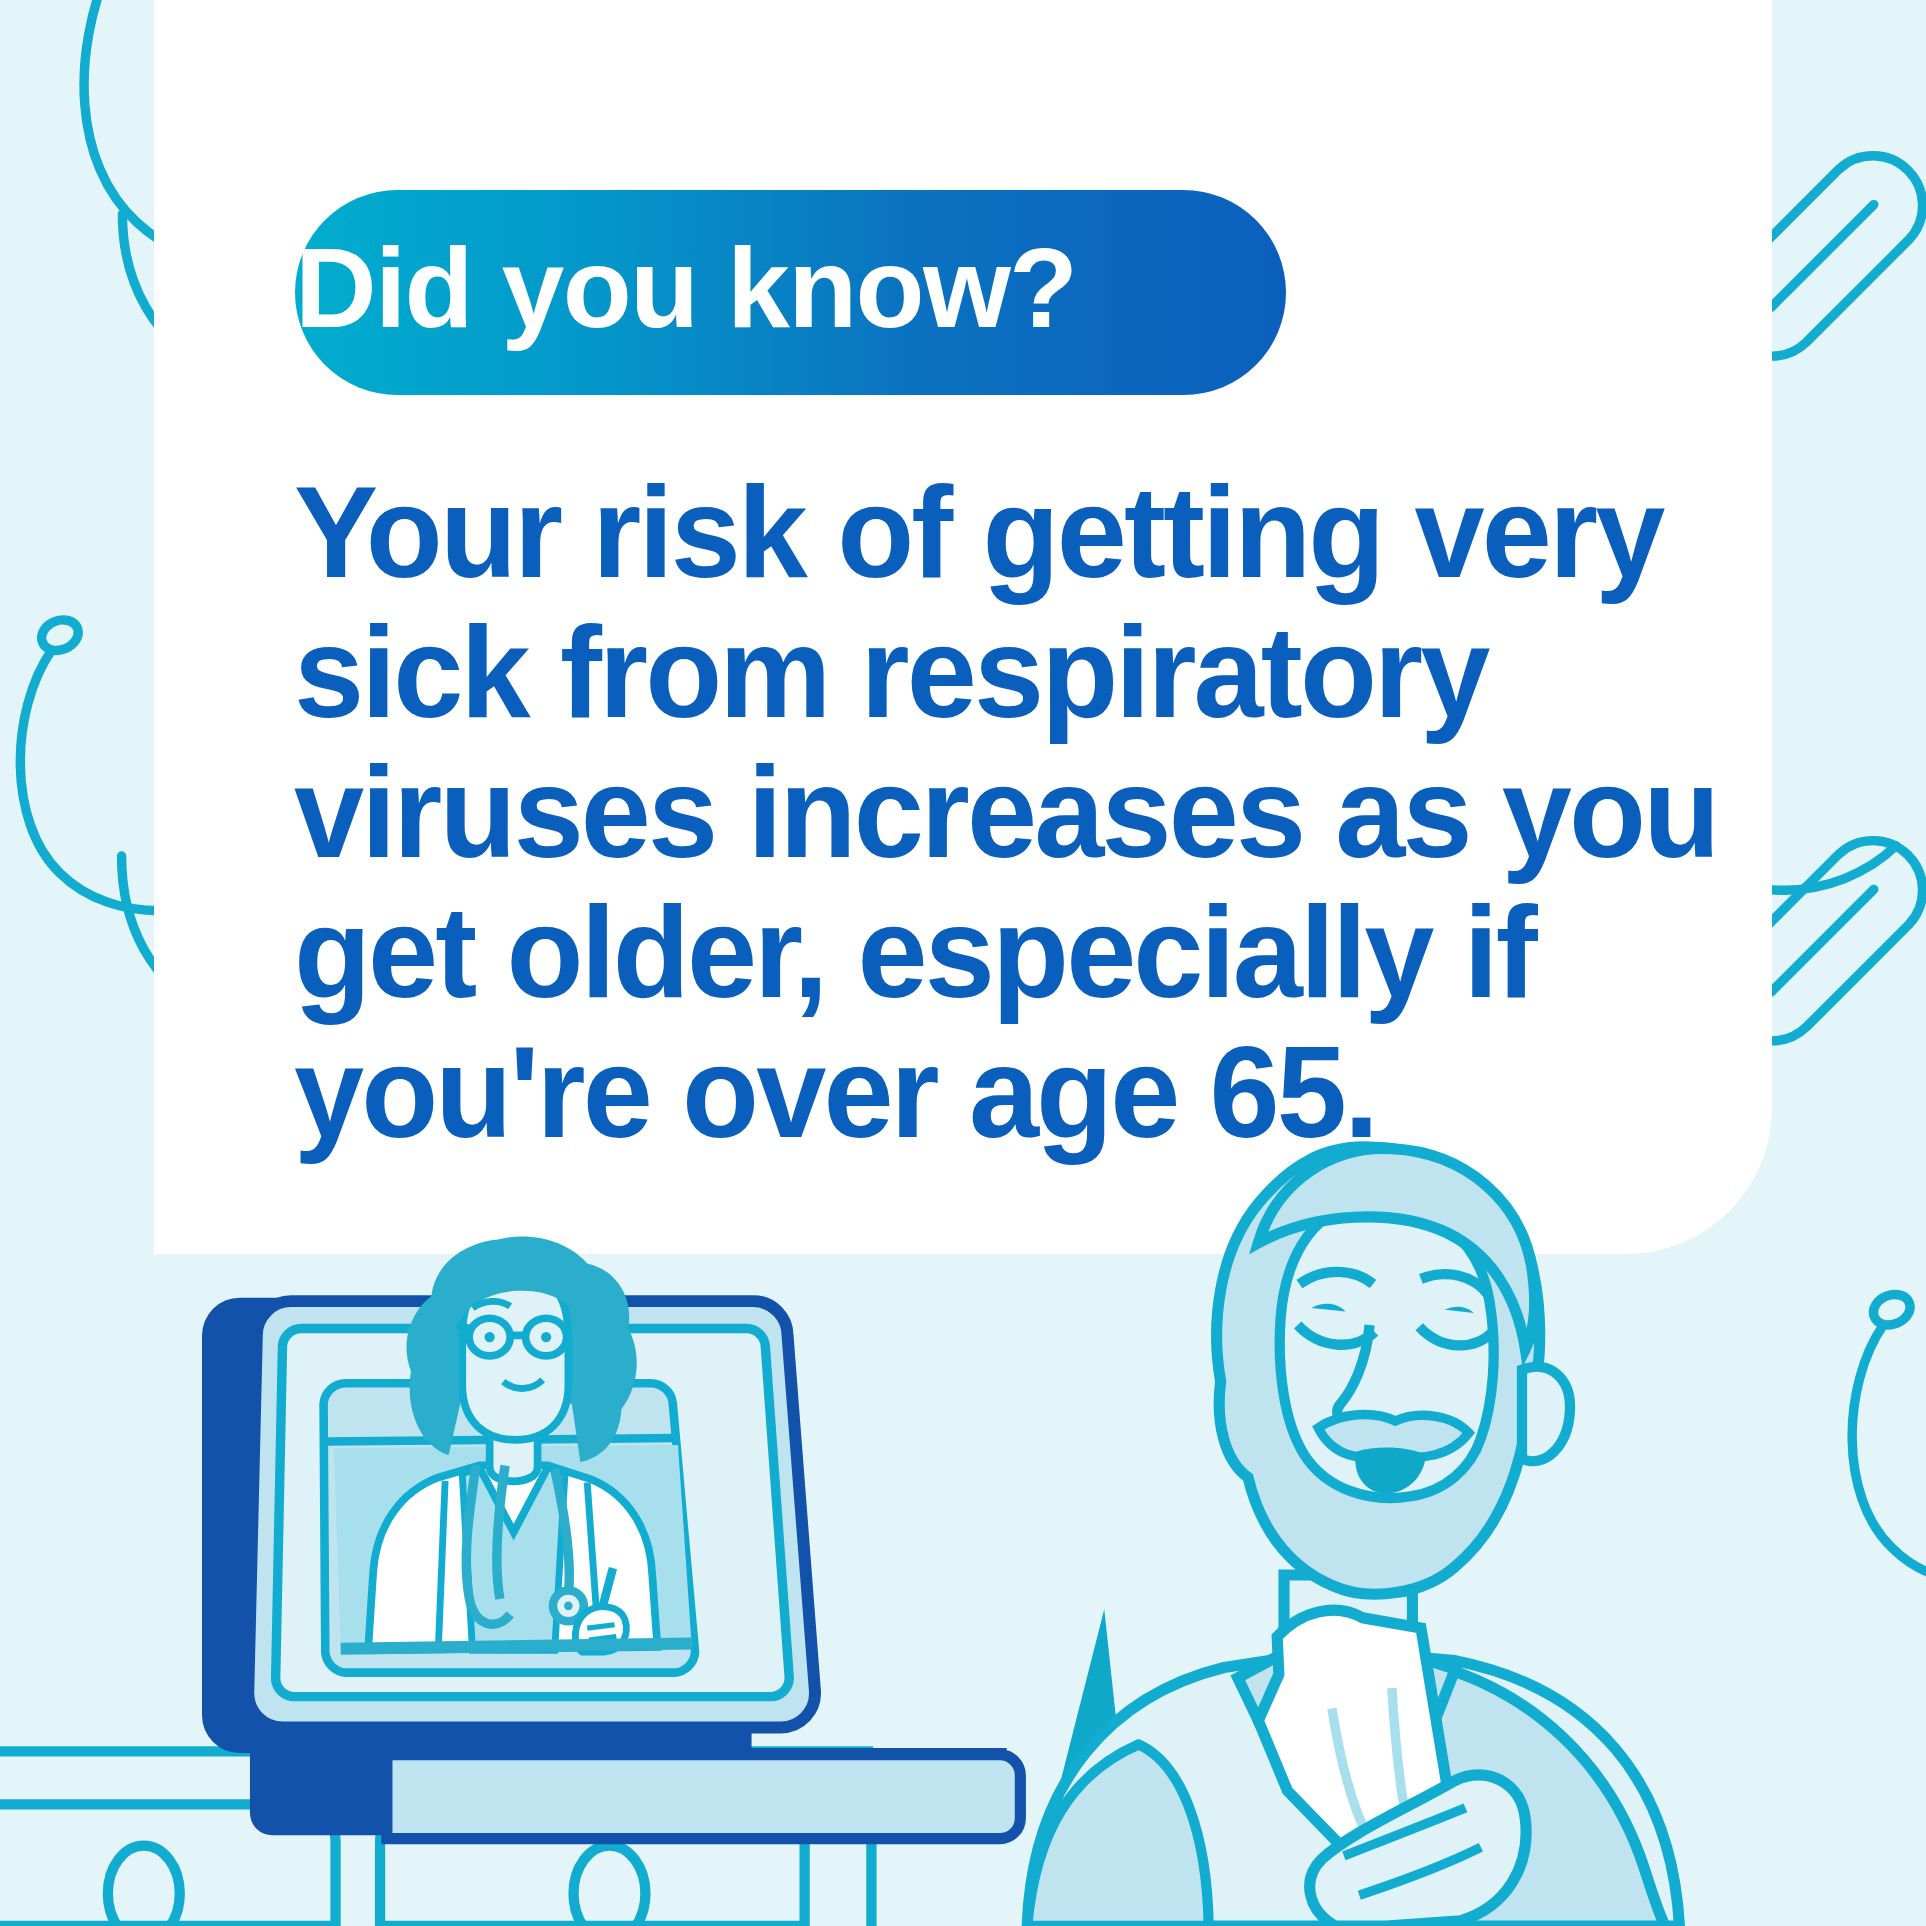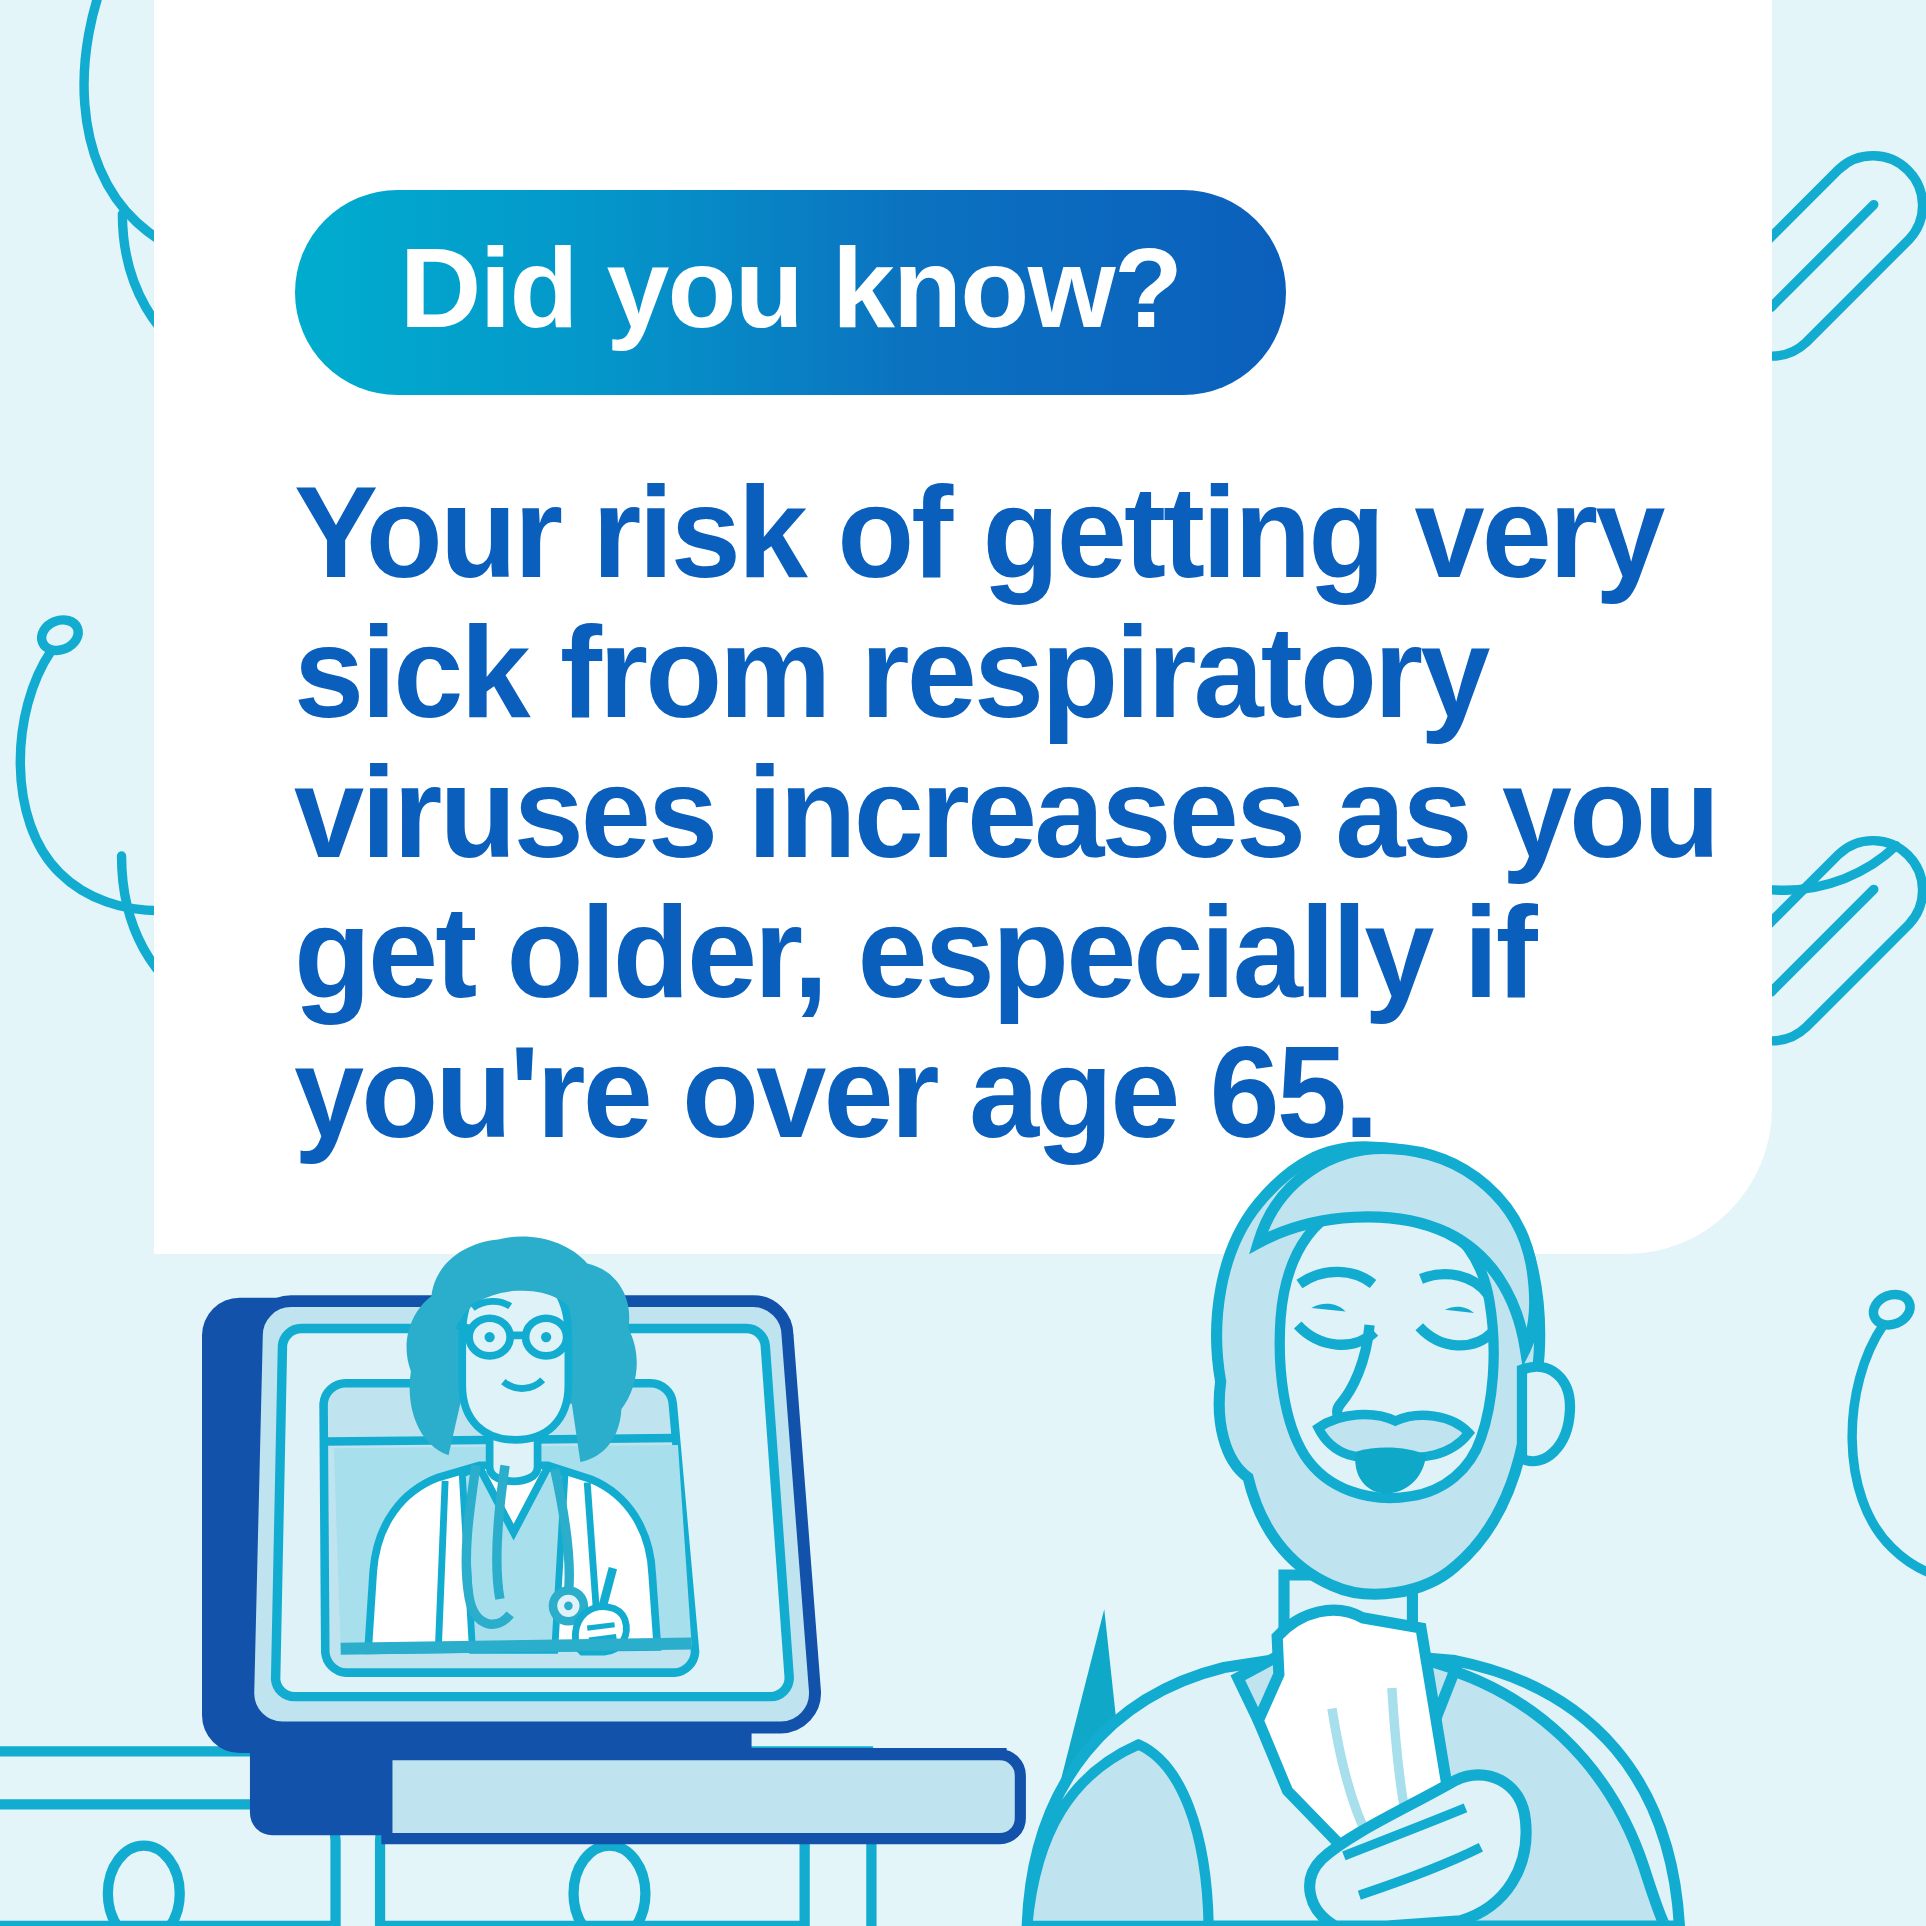--- a/index.html
+++ b/index.html
@@ -22,21 +22,21 @@
     border-bottom-right-radius:146px;
   }
 
   
   #badge{
     position:absolute;
     left:295px;top:190px;
     width:991px;height:205px;
     border-radius:103px;
     background:linear-gradient(90deg,#00ADCE 0%,#0497CA 30%,#0B72C0 62%,#0B5FBC 100%);
-    display:flex;align-items:center;justify-content:center;
+    display:flex;align-items:center;justify-content:flex-start;
     box-sizing:border-box;
     padding-bottom:8.6px;
   }
   #badge-label{
     color:#ffffff;
     font-size:113px;
     font-weight:bold;
     letter-spacing:-1.7px;
     line-height:1;
     white-space:nowrap;

